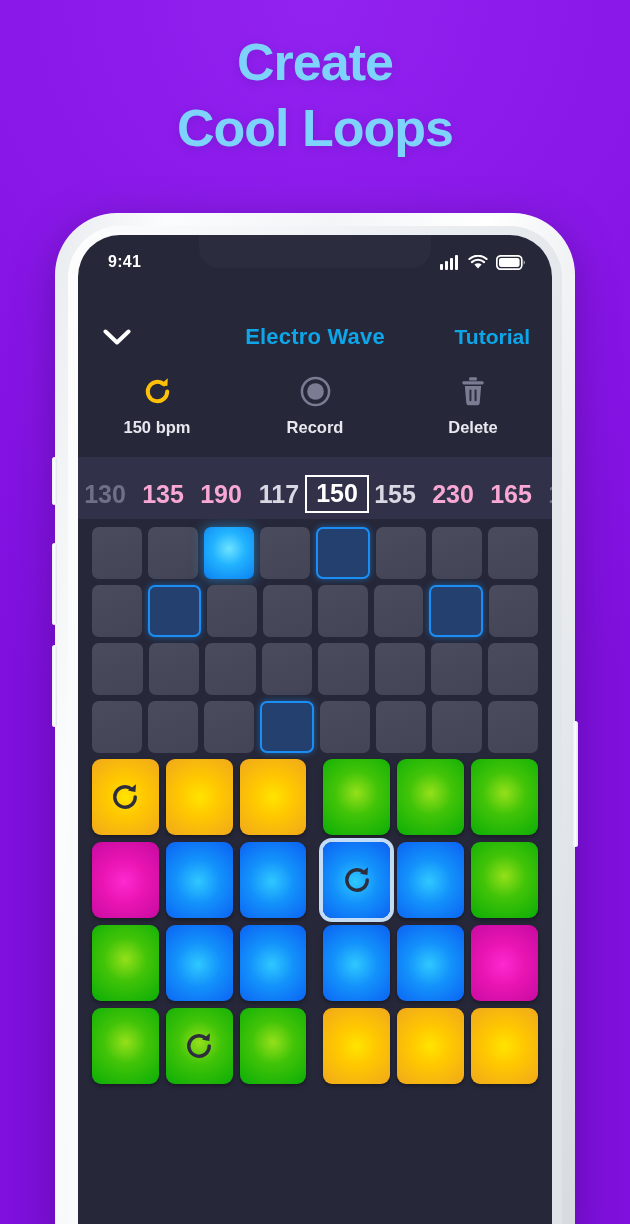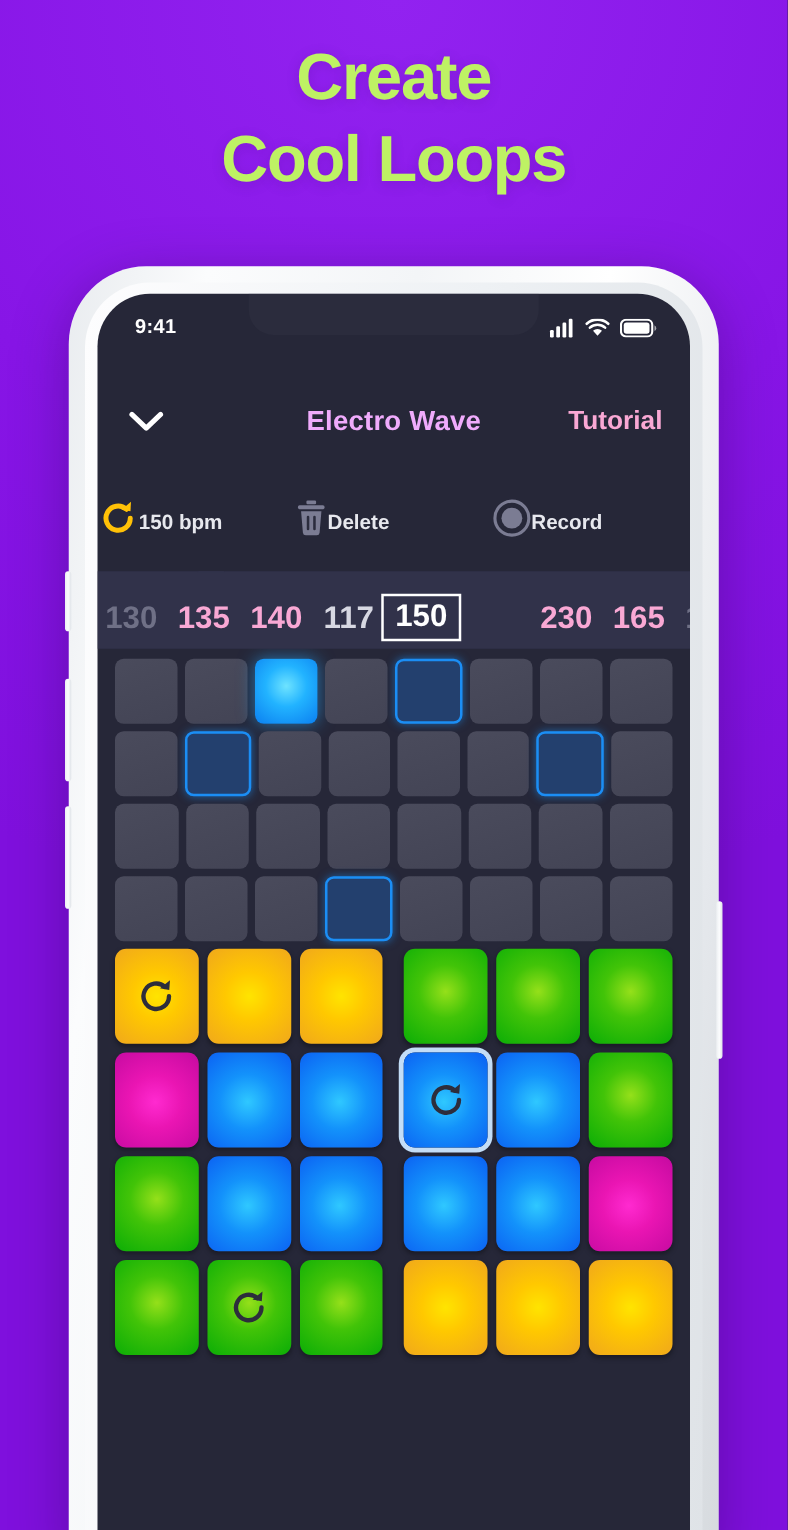--- a/index.html
+++ b/index.html
@@ -14,21 +14,21 @@
   
   #promo-bg{
     position:absolute; inset:0;
     background:
       radial-gradient(ellipse 120% 60% at 50% 0%, #9222f0 0%, #8715e6 55%, #7f10dd 100%);
   }
 
   
   #headline{
     position:absolute; top:34px; left:0; width:630px;
-    text-align:center; color:#bef264;
+    text-align:center; color:#7dd3fc;
     font-weight:bold; font-size:52px; line-height:1.1;
     letter-spacing:-1px;
     text-shadow:0 2px 10px rgba(60,0,110,.18);
   }
   #headline .l2{ display:block; margin-top:9px; }
 
   
   #phone{
     position:absolute;
     left:55px; top:213px;
@@ -84,35 +84,35 @@
   
   #nav-bar{
     position:absolute; top:76px; left:0; right:0; height:52px;
     display:flex; align-items:center; z-index:5;
   }
   #nav-chevron{
     position:absolute; left:22px; top:50%; transform:translateY(-50%);
     width:34px; height:34px; display:flex; align-items:center; justify-content:center;
   }
   #nav-title{
-    width:100%; text-align:center; color:#f0abfc;
+    width:100%; text-align:center; color:#0ea5e9;
     font-size:22px; font-weight:bold; letter-spacing:.2px;
   }
   #nav-tutorial{
     position:absolute; right:22px; top:50%; transform:translateY(-50%);
-    color:#f9a8d4; font-size:21px; font-weight:bold;
+    color:#0ea5e9; font-size:21px; font-weight:bold;
   }
 
   
   #tool-bar{
     position:absolute; top:132px; left:0; right:0; height:88px;
     display:flex; z-index:5;
   }
   .tool{
-    flex:1; display:flex; flex-direction:row; align-items:center; justify-content:flex-start;
+    flex:1; display:flex; flex-direction:column; align-items:center; justify-content:flex-start;
     padding-top:6px;
   }
   .tool-icon{ height:36px; display:flex; align-items:center; justify-content:center; }
   .tool-label{ margin-top:9px; color:#e7e8ee; font-size:16.5px; font-weight:600; }
 
   
   #bpm-ruler{
     position:absolute; top:222px; left:0; right:0; height:62px;
     background:#31324a;
     display:flex; align-items:center; z-index:4;
@@ -250,59 +250,62 @@
           <svg width="33" height="33" viewBox="0 0 34 34">
             <path d="M27 17a10 10 0 1 1-3.2-7.3" stroke="#ffc107" stroke-width="4.1" fill="none" stroke-linecap="round"></path>
             <path d="M27.6 3.4 L27.2 11.4 L19.6 10.2 Z" fill="#ffc107"></path>
           </svg>
         </div>
         <div class="tool-label">150 bpm</div>
       </div>
 
       <div class="tool">
         <div class="tool-icon">
+          <svg width="31" height="31" viewBox="0 0 32 32">
+            <circle cx="16" cy="16" r="14" fill="none" stroke="#7b7c93" stroke-width="2.6"></circle>
+            <circle cx="16" cy="16" r="8.6" fill="#7b7c93"></circle>
+          </svg>
+        </div>
+        <div class="tool-label">Record</div>
+      </div>
+
+      <div class="tool">
+        <div class="tool-icon">
           <svg width="26" height="31" viewBox="0 0 26 32">
             <rect x="9" y="1.4" width="8" height="3.2" rx="1" fill="#7b7c93"></rect>
             <rect x="2" y="5.4" width="22" height="3.3" rx="1.4" fill="#7b7c93"></rect>
             <path d="M4.6 10.4 h16.8 l-1.5 17.6 a2.4 2.4 0 0 1-2.4 2.1 H8.5 a2.4 2.4 0 0 1-2.4-2.1 Z" fill="#7b7c93"></path>
             <rect x="9.3" y="14" width="2.1" height="12" rx="1" fill="#2b2c3d"></rect>
             <rect x="14.6" y="14" width="2.1" height="12" rx="1" fill="#2b2c3d"></rect>
           </svg>
         </div>
         <div class="tool-label">Delete</div>
       </div>
-
-      <div class="tool">
-        <div class="tool-icon">
-          <svg width="31" height="31" viewBox="0 0 32 32">
-            <circle cx="16" cy="16" r="14" fill="none" stroke="#7b7c93" stroke-width="2.6"></circle>
-            <circle cx="16" cy="16" r="8.6" fill="#7b7c93"></circle>
-          </svg>
-        </div>
-        <div class="tool-label">Record</div>
-      </div>
     </div>
 
     <div id="bpm-ruler">
       <div id="bpm-caret"></div>
     <div class="bpm-tick " style="left: -2px; width: 58px;">
           <span class="bpm-num">130</span>
         </div>
         <div class="bpm-tick mid" style="left: 56px; width: 58px;">
           <span class="bpm-num">135</span>
         </div>
         <div class="bpm-tick mid" style="left: 114px; width: 58px;">
-          <span class="bpm-num">140</span>
+          <span class="bpm-num">190</span>
           <div class="bpm-underline"></div>
         </div>
         <div class="bpm-tick near" style="left: 172px; width: 58px;">
           <span class="bpm-num">117</span>
         </div>
         <div class="bpm-tick sel" style="left: 230px; width: 58px;">
           <span class="bpm-num">150</span>
+        </div>
+        <div class="bpm-tick near" style="left: 288px; width: 58px;">
+          <span class="bpm-num">155</span>
         </div>
         <div class="bpm-tick mid" style="left: 346px; width: 58px;">
           <span class="bpm-num">230</span>
         </div>
         <div class="bpm-tick mid" style="left: 404px; width: 58px;">
           <span class="bpm-num">165</span>
         </div>
         <div class="bpm-tick " style="left: 462px; width: 58px;">
           <span class="bpm-num">170</span>
         </div>

